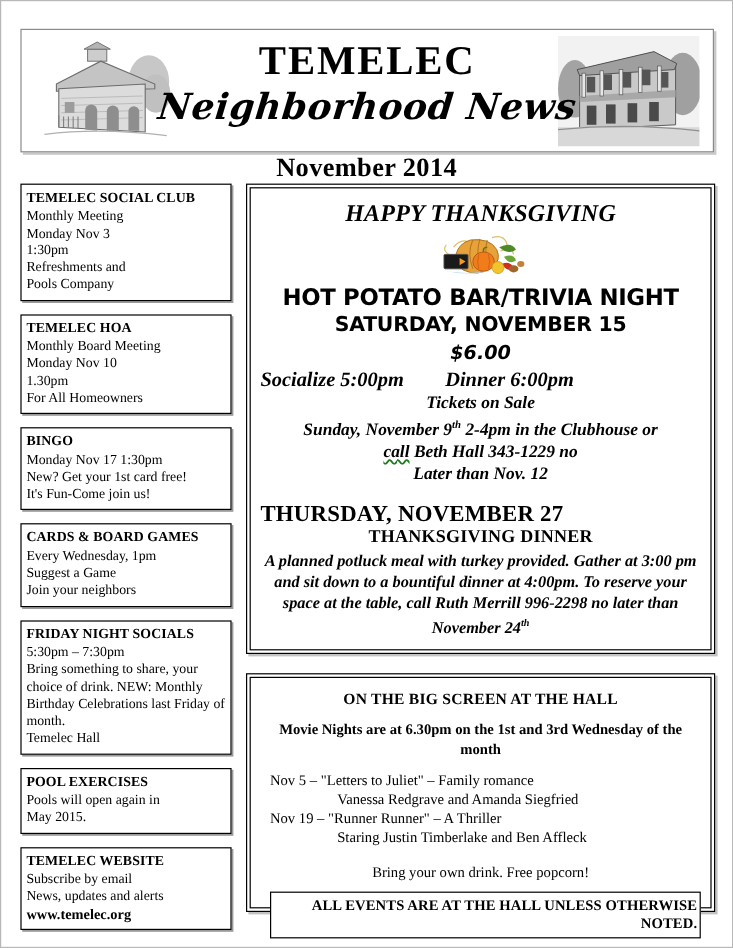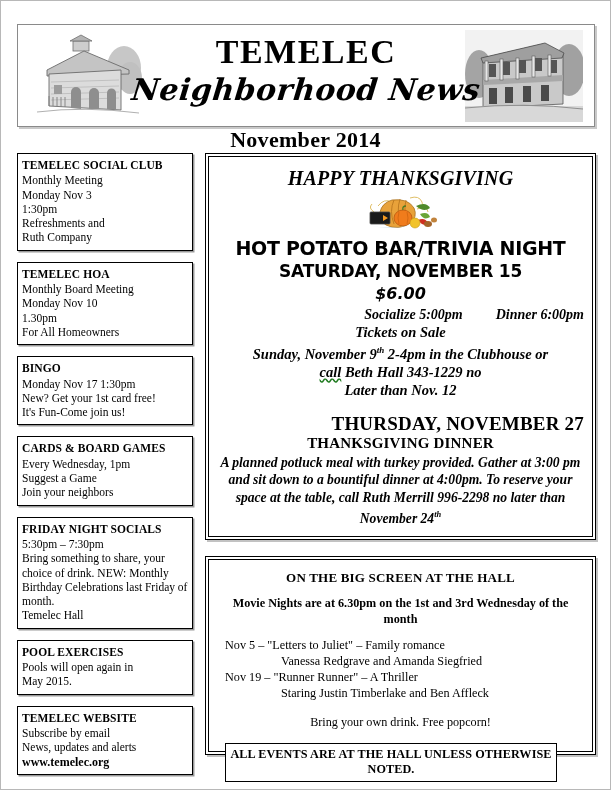--- a/index.html
+++ b/index.html
@@ -163,37 +163,37 @@
   }
   .f-italic {
     text-align: center;
     font-family: "Liberation Serif", serif;
     font-style: italic;
     font-weight: bold;
     font-size: 14.5px;
     line-height: 18px;
   }
   .socialize-row {
-    text-align: right;
+    text-align: left;
     font-family: "Liberation Serif", serif;
     font-style: italic;
     font-weight: bold;
-    font-size: 14px;
+    font-size: 17px;
     margin-top: 4px;
   }
   .socialize-row .gap { display: inline-block; width: 26px; }
 
   .spellcheck {
     text-decoration: underline wavy #1f7a1f;
     text-decoration-skip-ink: none;
   }
   sup { font-size: 0.62em; vertical-align: super; }
 
   .f-thurs {
-    text-align: right;
+    text-align: left;
     font-family: "Liberation Serif", serif;
     font-weight: bold;
     font-size: 19px;
     margin-top: 14px;
     letter-spacing: 0.2px;
   }
   .f-dinner {
     text-align: center;
     font-family: "Liberation Serif", serif;
     font-weight: bold;
@@ -239,23 +239,23 @@
     text-align: center;
     font-size: 12.2px;
     margin-top: 14px;
     margin-bottom: 12px;
   }
 
   
   .footer-note {
     position: absolute;
     left: 224px; top: 742px;
-    width: 332px;
+    width: 359px;
     border: 1.5px solid #000;
-    text-align: center;
+    text-align: right;
     font-weight: bold;
     font-size: 12.2px;
     letter-spacing: 0.1px;
     padding: 3px 2px 4px 2px;
     background: #fff;
   }
 </style>
 </head>
 <body>
 
@@ -354,21 +354,21 @@
   <div class="date-line">November 2014</div>
 
   <div class="left-col">
 
     <div class="lbox">
       <div class="hd">TEMELEC SOCIAL CLUB</div>
       <div class="ln">Monthly Meeting</div>
       <div class="ln">Monday Nov 3</div>
       <div class="ln">1:30pm</div>
       <div class="ln">Refreshments and</div>
-      <div class="ln">Ruth Company</div>
+      <div class="ln">Pools Company</div>
     </div>
 
     <div class="lbox">
       <div class="hd">TEMELEC HOA</div>
       <div class="ln">Monthly Board Meeting</div>
       <div class="ln">Monday Nov 10</div>
       <div class="ln">1.30pm</div>
       <div class="ln">For All Homeowners</div>
     </div>
 

